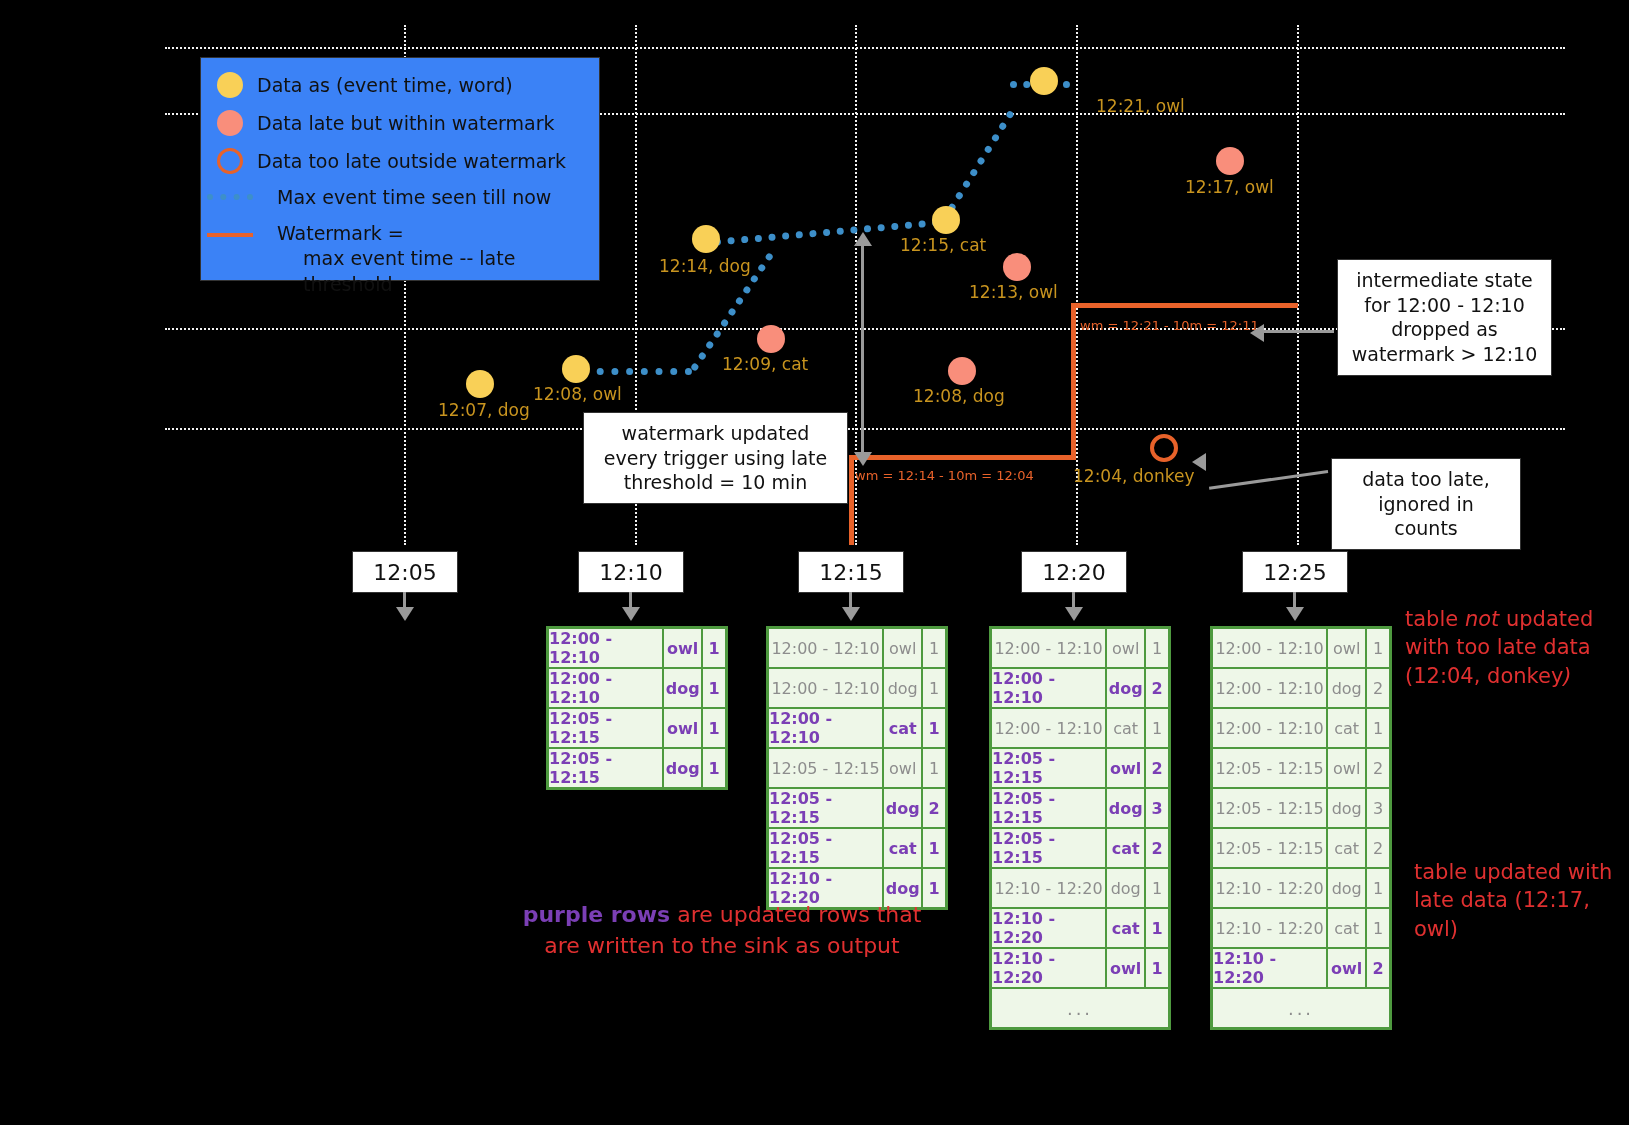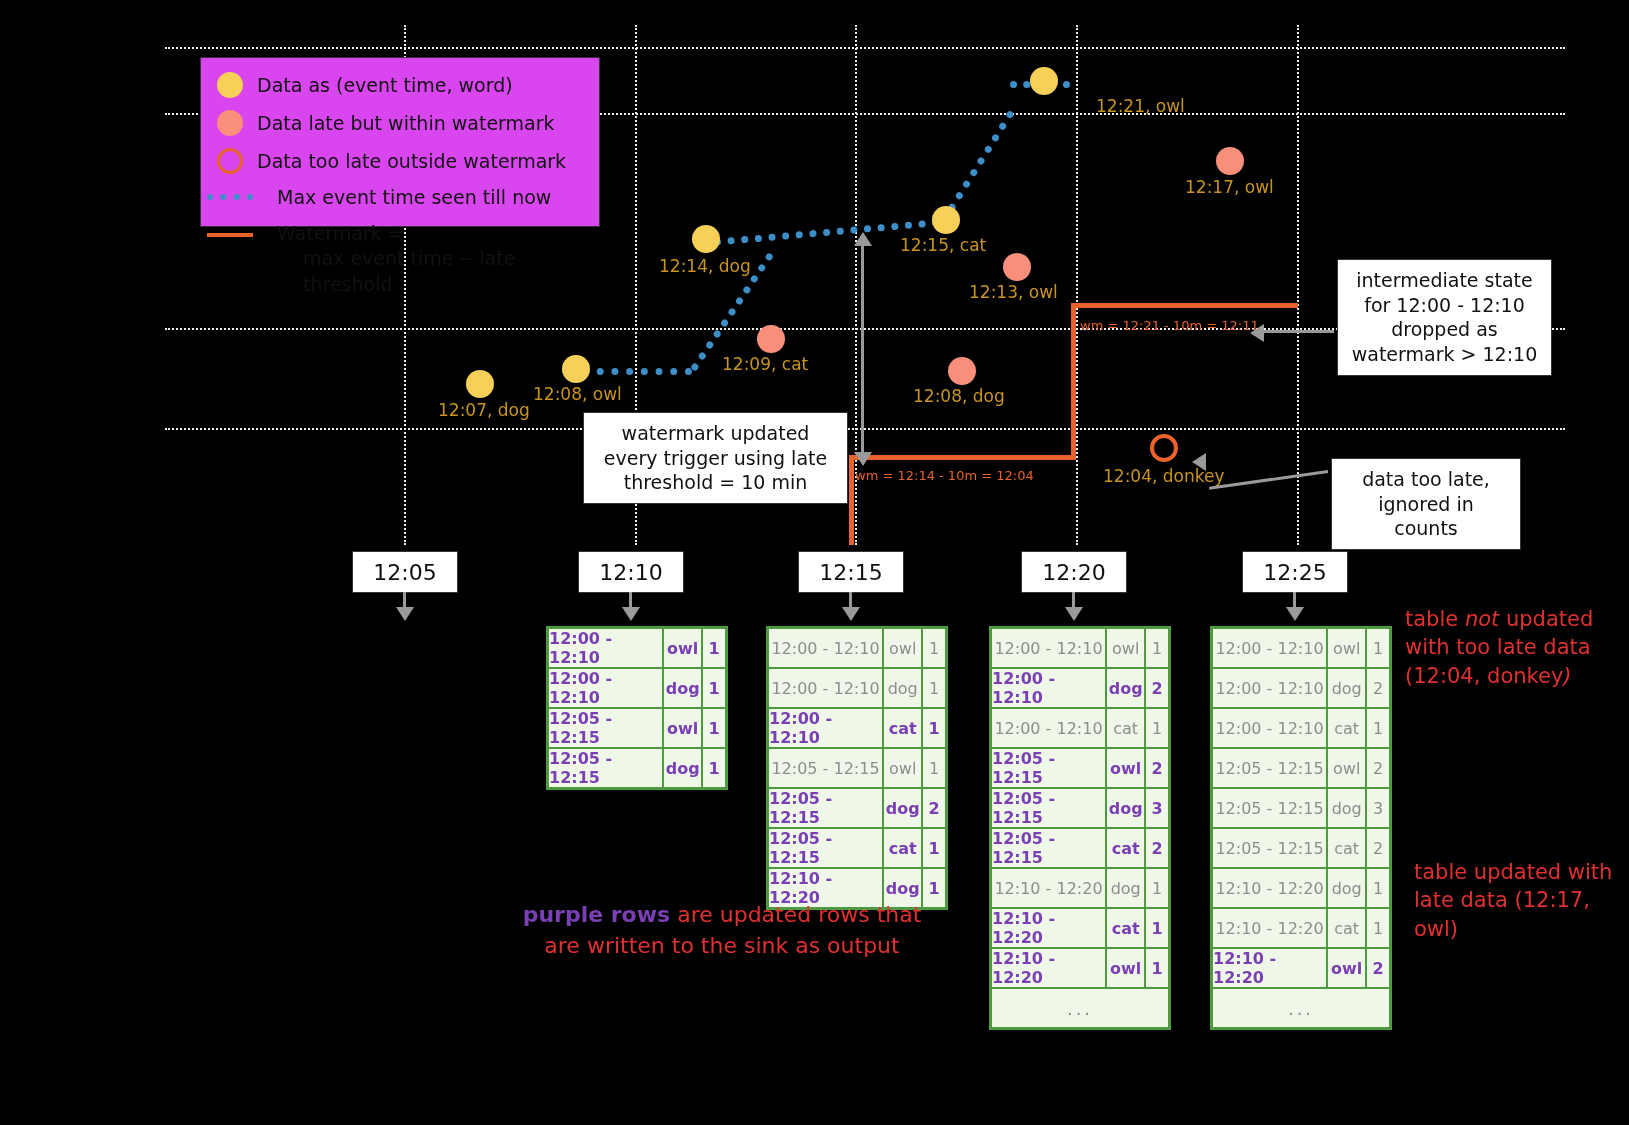--- a/index.html
+++ b/index.html
@@ -5,21 +5,21 @@
   html,body{margin:0;padding:0;background:#000;}
   body{width:1629px;height:1125px;position:relative;overflow:hidden;
        font-family:"DejaVu Sans","Liberation Sans",sans-serif;}
   .canvas{position:absolute;left:0;top:0;width:1629px;height:1125px;background:#000;}
 
   
   .gridline-h{position:absolute;height:0;border-top:2px dotted #ffffff;left:165px;width:1400px;opacity:.95;}
   .gridline-v{position:absolute;width:0;border-left:2px dotted #ffffff;top:25px;height:500px;opacity:.95;}
 
   
-  .legend{position:absolute;left:200px;top:57px;width:400px;height:170px;background:#d946ef;
+  .legend{position:absolute;left:200px;top:57px;width:400px;height:224px;background:#3b82f6;
           border:1px solid #333;box-sizing:border-box;padding:14px 16px;}
   .legend-row{display:flex;align-items:center;margin-bottom:12px;}
   .legend-row .lbl{font-size:19px;color:#111;margin-left:14px;line-height:1.2;}
   .dot{width:26px;height:26px;border-radius:50%;flex:0 0 26px;}
   .dot.yellow{background:#f9d057;}
   .dot.salmon{background:#f98e7b;}
   .dot.hollow{background:transparent;border:3px solid #e8622a;box-sizing:border-box;}
   .dashline{width:46px;height:0;border-top:6px dotted #3d8fc9;flex:0 0 46px;margin-left:-10px;}
   .solidline{width:46px;height:0;border-top:4px solid #e8622a;flex:0 0 46px;margin-left:-10px;}
   .legend-multiline{font-size:19px;color:#111;margin-left:14px;line-height:1.35;}
@@ -124,21 +124,21 @@
   <div class="pt salmon" style="left:1003px;top:253px;"></div>
   <div class="ptlabel" style="left:969px;top:282px;">12:13, owl</div>
 
   <div class="pt salmon" style="left:948px;top:357px;"></div>
   <div class="ptlabel" style="left:913px;top:386px;">12:08, dog</div>
 
   <div class="pt salmon" style="left:1216px;top:147px;"></div>
   <div class="ptlabel" style="left:1185px;top:177px;">12:17, owl</div>
 
   <div class="pt hollow" style="left:1150px;top:434px;"></div>
-  <div class="ptlabel" style="left:1103px;top:466px;">12:04, donkey</div>
+  <div class="ptlabel" style="left:1073px;top:466px;">12:04, donkey</div>
 
   <div class="legend">
     <div class="legend-row">
       <span class="dot yellow"></span>
       <span class="lbl">Data as (event time, word)</span>
     </div>
     <div class="legend-row">
       <span class="dot salmon"></span>
       <span class="lbl">Data late but within watermark</span>
     </div>

